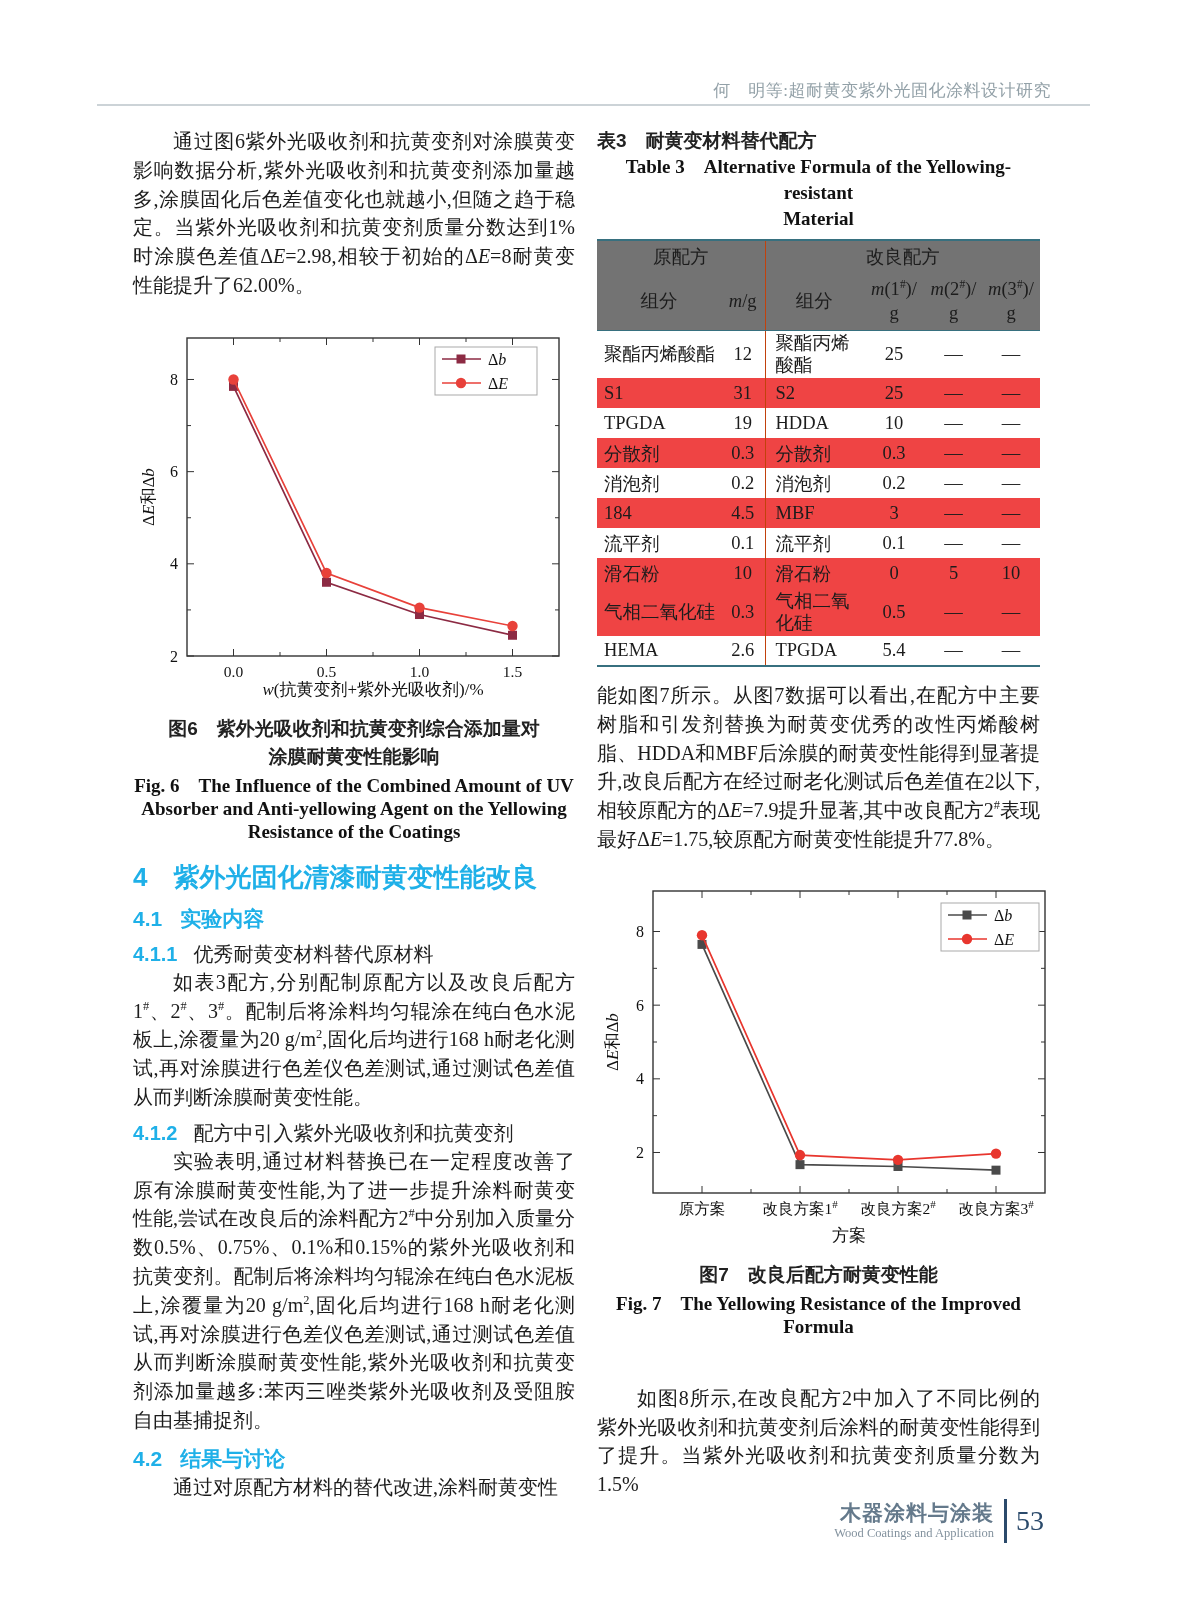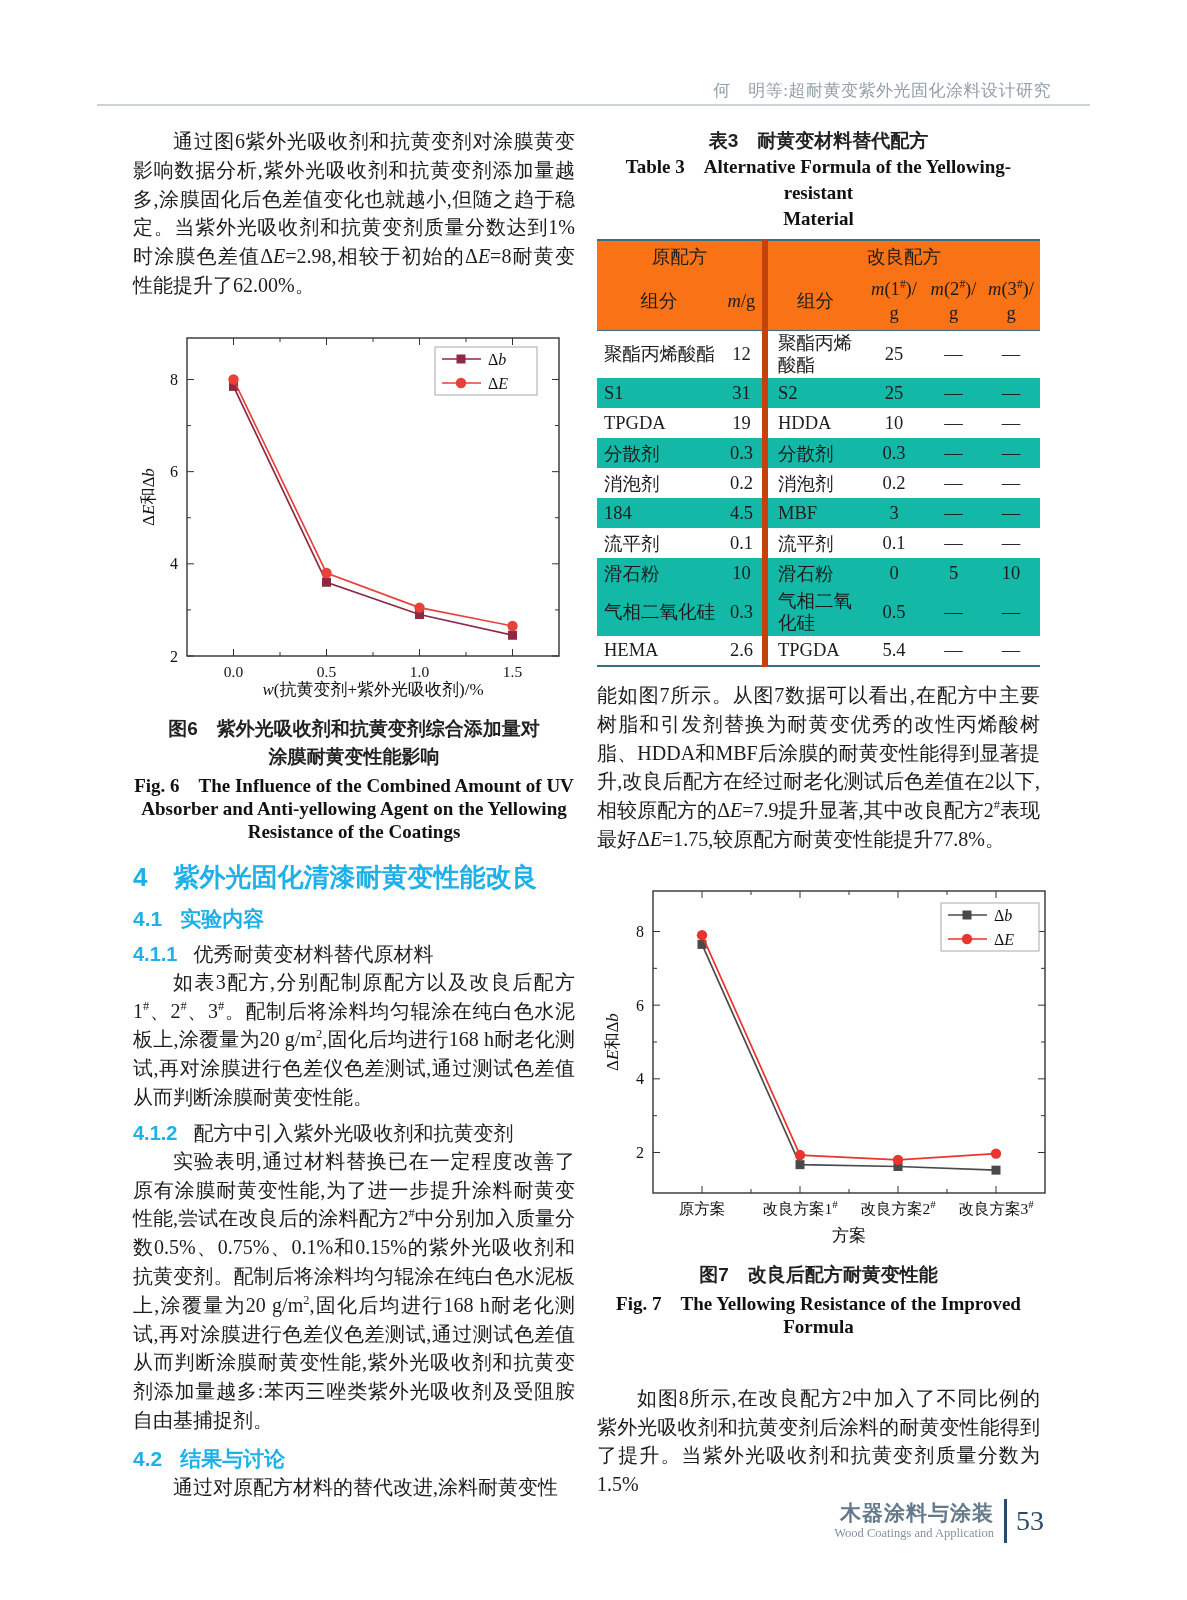--- a/index.html
+++ b/index.html
@@ -65,41 +65,41 @@
     margin-top: 8px;
     font-family: "Liberation Sans","DejaVu Sans",sans-serif;
     font-size: 20px; font-weight: normal; color: #222; line-height: 27px;
   }
   h4.subsub .num { color: #1fb0e8; font-weight: bold; margin-right: 16px; }
   .mt4 { } .mt6 { margin-top: 6px; }
 
   
   .tbl-title-cn {
     font-family: "Liberation Sans","DejaVu Sans",sans-serif;
-    font-weight: bold; font-size: 19px; text-align: center; line-height: 26px; color:#222;
+    font-weight: bold; font-size: 19px; text-align: left; line-height: 26px; color:#222;
   }
   .tbl-title-en {
     font-family: "Liberation Serif","DejaVu Serif",serif;
     font-weight: bold; font-size: 19px; text-align: center; line-height: 26px; color:#111;
   }
   table.t3 {
     margin-top: 7px; width: 443px; border-collapse: collapse;
     font-size: 18.5px; color:#1c1c1c;
     border-top: 2px solid #37707f; border-bottom: 2px solid #37707f;
   }
   table.t3 th { font-weight: normal; }
-  table.t3 thead tr { background: #f97316; }
+  table.t3 thead tr { background: #737373; }
   table.t3 thead tr.h1 th { height: 32px; }
   table.t3 thead tr.h2 th { height: 58px; line-height: 24px; border-bottom: 1.5px solid #37707f; }
   table.t3 td { height: 30px; text-align: center; }
   table.t3 tr.tall td { height: 48px; line-height: 22px; }
   table.t3 td.c1 { text-align: left; padding-left: 7px; }
   table.t3 td.c2 { text-align: left; padding-left: 10px; }
-  table.t3 tr.shade { background: #14b8a6; }
-  table.t3 .div-l { border-left: 6px solid #c2410c; }
+  table.t3 tr.shade { background: #ef4444; }
+  table.t3 .div-l { border-left: 1px solid #c2410c; }
 
   
   .footer {
     position: absolute; top: 1499px; right: 143px;
     display: flex; align-items: center;
   }
   .footer .names { text-align: right; }
   .footer .cn {
     font-family: "Liberation Sans","DejaVu Sans",sans-serif;
     font-weight: bold; font-size: 21px; color: #64798b; line-height: 24px; letter-spacing: 1px;

